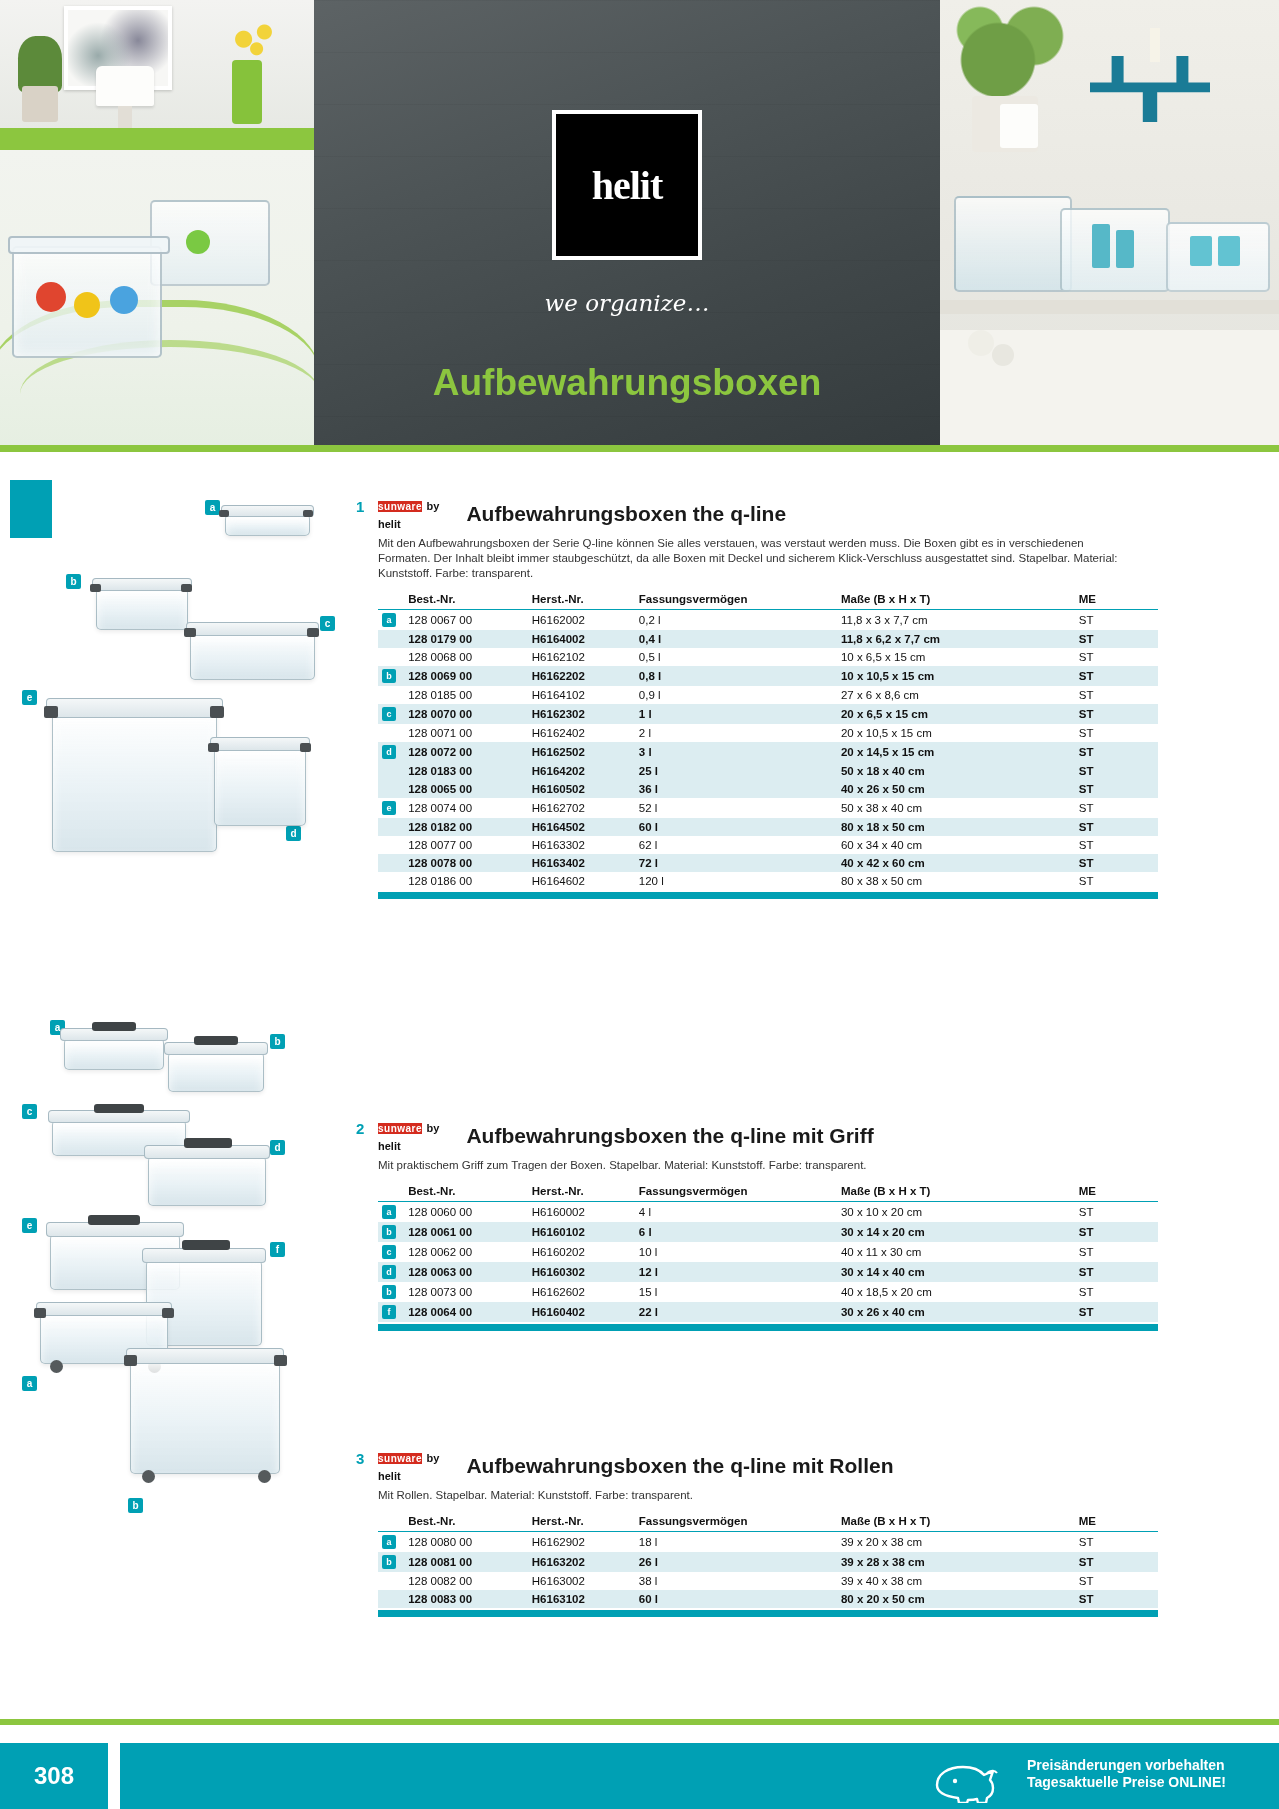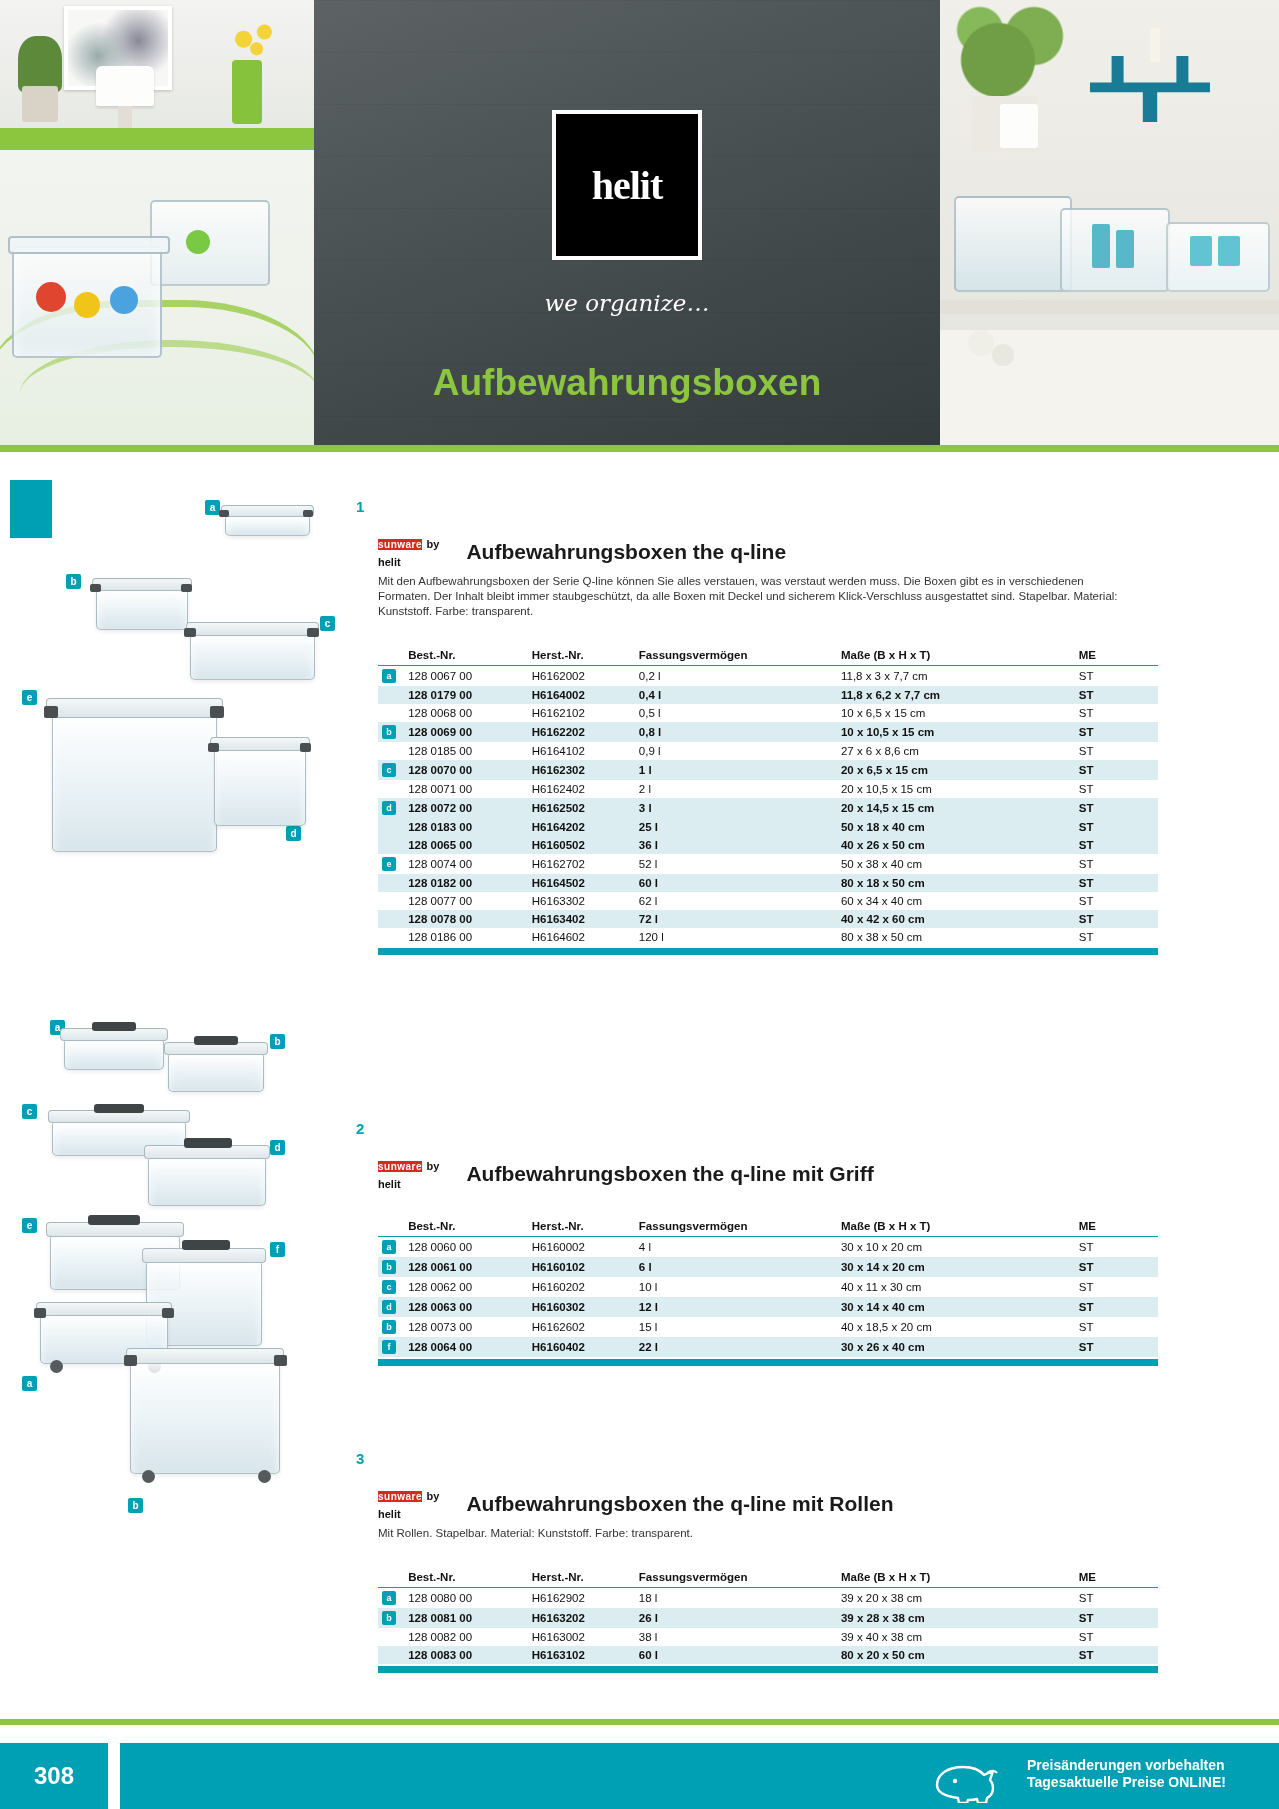--- a/index.html
+++ b/index.html
@@ -217,27 +217,27 @@
     text-align:center; letter-spacing:.5px; line-height:13px; height:13px;
   }
   .sw-bot {
     color:#111; font-size:11px; font-weight:bold; text-align:center; line-height:13px;
   }
   .sw-bot b { color:#111; }
   .sec-title {
     display:inline-block; vertical-align:middle; margin-left:14px;
     font-size:21px; font-weight:bold; color:#1a1a1a;
   }
-  .sec-head { height:34px;margin-top:38px; }
+  .sec-head { height:34px; }
   .sec-desc {
     font-size:11.5px; color:#333; line-height:15px; margin-top:6px; max-width:760px;
   }
 
   table.prod {
-    width:780px; border-collapse:collapse; margin-top:28px;
+    width:780px; border-collapse:collapse; margin-top:10px;
     font-size:11.5px; color:#111;
   }
   table.prod th {
     text-align:left; font-weight:bold; font-size:11.5px; padding:2px 4px 4px 4px;
     border-bottom:1.5px solid #00a0b4;
   }
   table.prod td { padding:3px 4px; }
   table.prod tr.alt td { background:#dcedf1; }
   table.prod tr.alt td { font-weight:bold; }
   .col-tag { width:22px; }
@@ -568,20 +568,21 @@
 
 <div class="section" style="top:1118px;">
   <div class="sec-num">2</div>
   <div class="sec-head">
     <span class="sunware">
       <span class="sw-top">sunware</span>
       <span class="sw-bot">by <b>helit</b></span>
     </span>
     <span class="sec-title">Aufbewahrungsboxen the q-line mit Griff</span>
   </div>
+  <div class="sec-desc">Mit praktischem Griff zum Tragen der Boxen. Stapelbar. Material: Kunststoff. Farbe: transparent.</div>
   <table class="prod">
     <thead>
       <tr>
         <th class="col-tag"></th>
         <th class="col-best">Best.-Nr.</th>
         <th class="col-herst">Herst.-Nr.</th>
         <th class="col-fass">Fassungsvermögen</th>
         <th class="col-masse">Maße (B x H x T)</th>
         <th class="col-me">ME</th>
       </tr>

